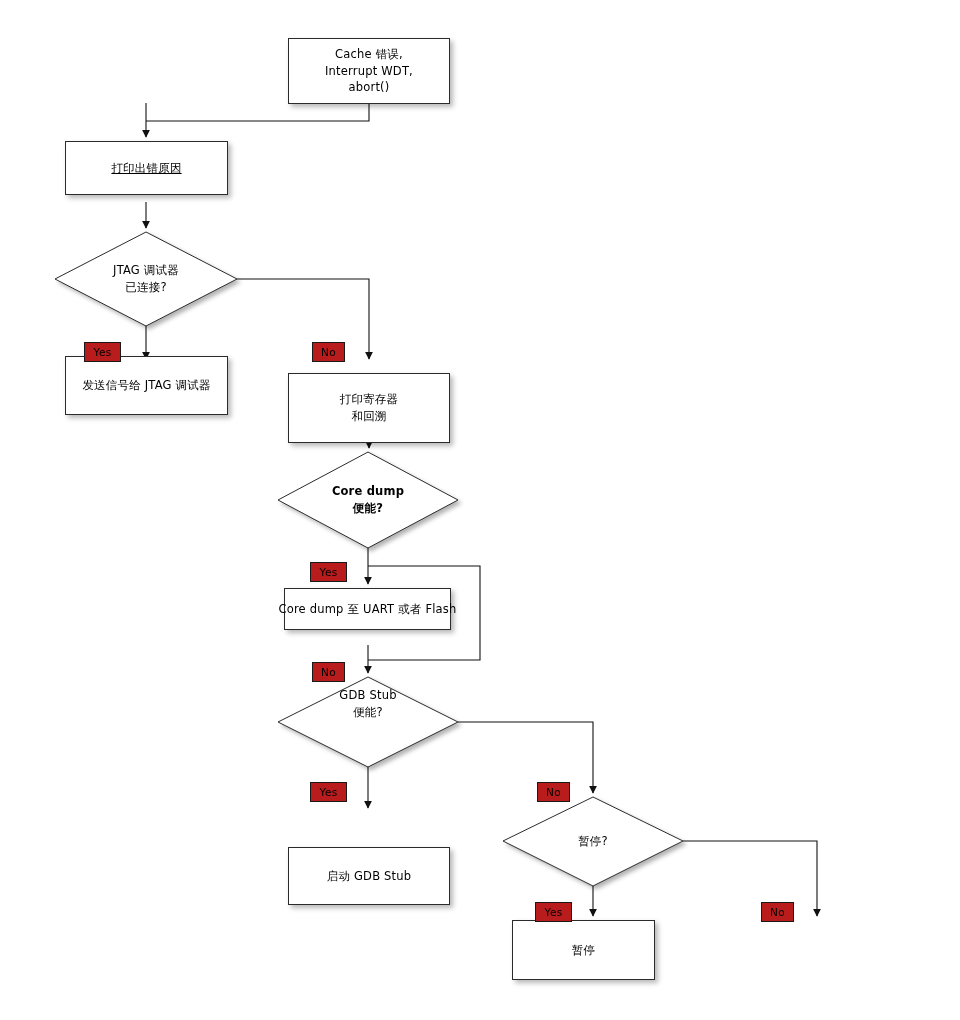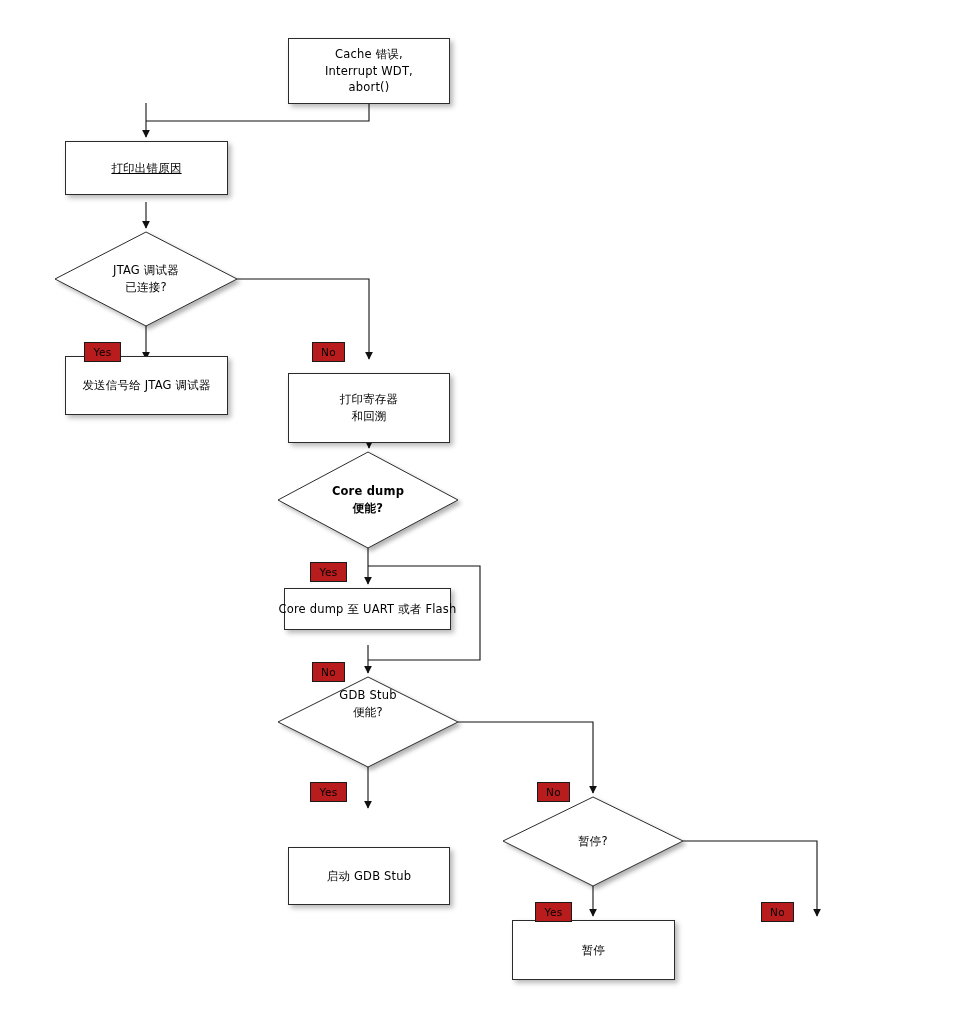--- a/index.html
+++ b/index.html
@@ -190,21 +190,21 @@
       <div class="line-1">启动 GDB Stub</div>
     </div>
   </div>
 
   <div class="node decision" style="left:503px; top:797px; width:180px; height:89px;">
     <div class="dia-label">
       <div class="line-1">暂停?</div>
     </div>
   </div>
 
-  <div class="node proc round" style="left:512px; top:920px; width:163px; height:60px;">
+  <div class="node proc round" style="left:512px; top:920px; width:143px; height:60px;">
     <div>
       <div class="line-1">暂停</div>
     </div>
   </div>
 
 
   <div class="edge-label" style="left:84px; top:342px; width:37px; height:20px;">Yes</div>
 
   <div class="edge-label" style="left:312px; top:342px; width:33px; height:20px;">No</div>
 

